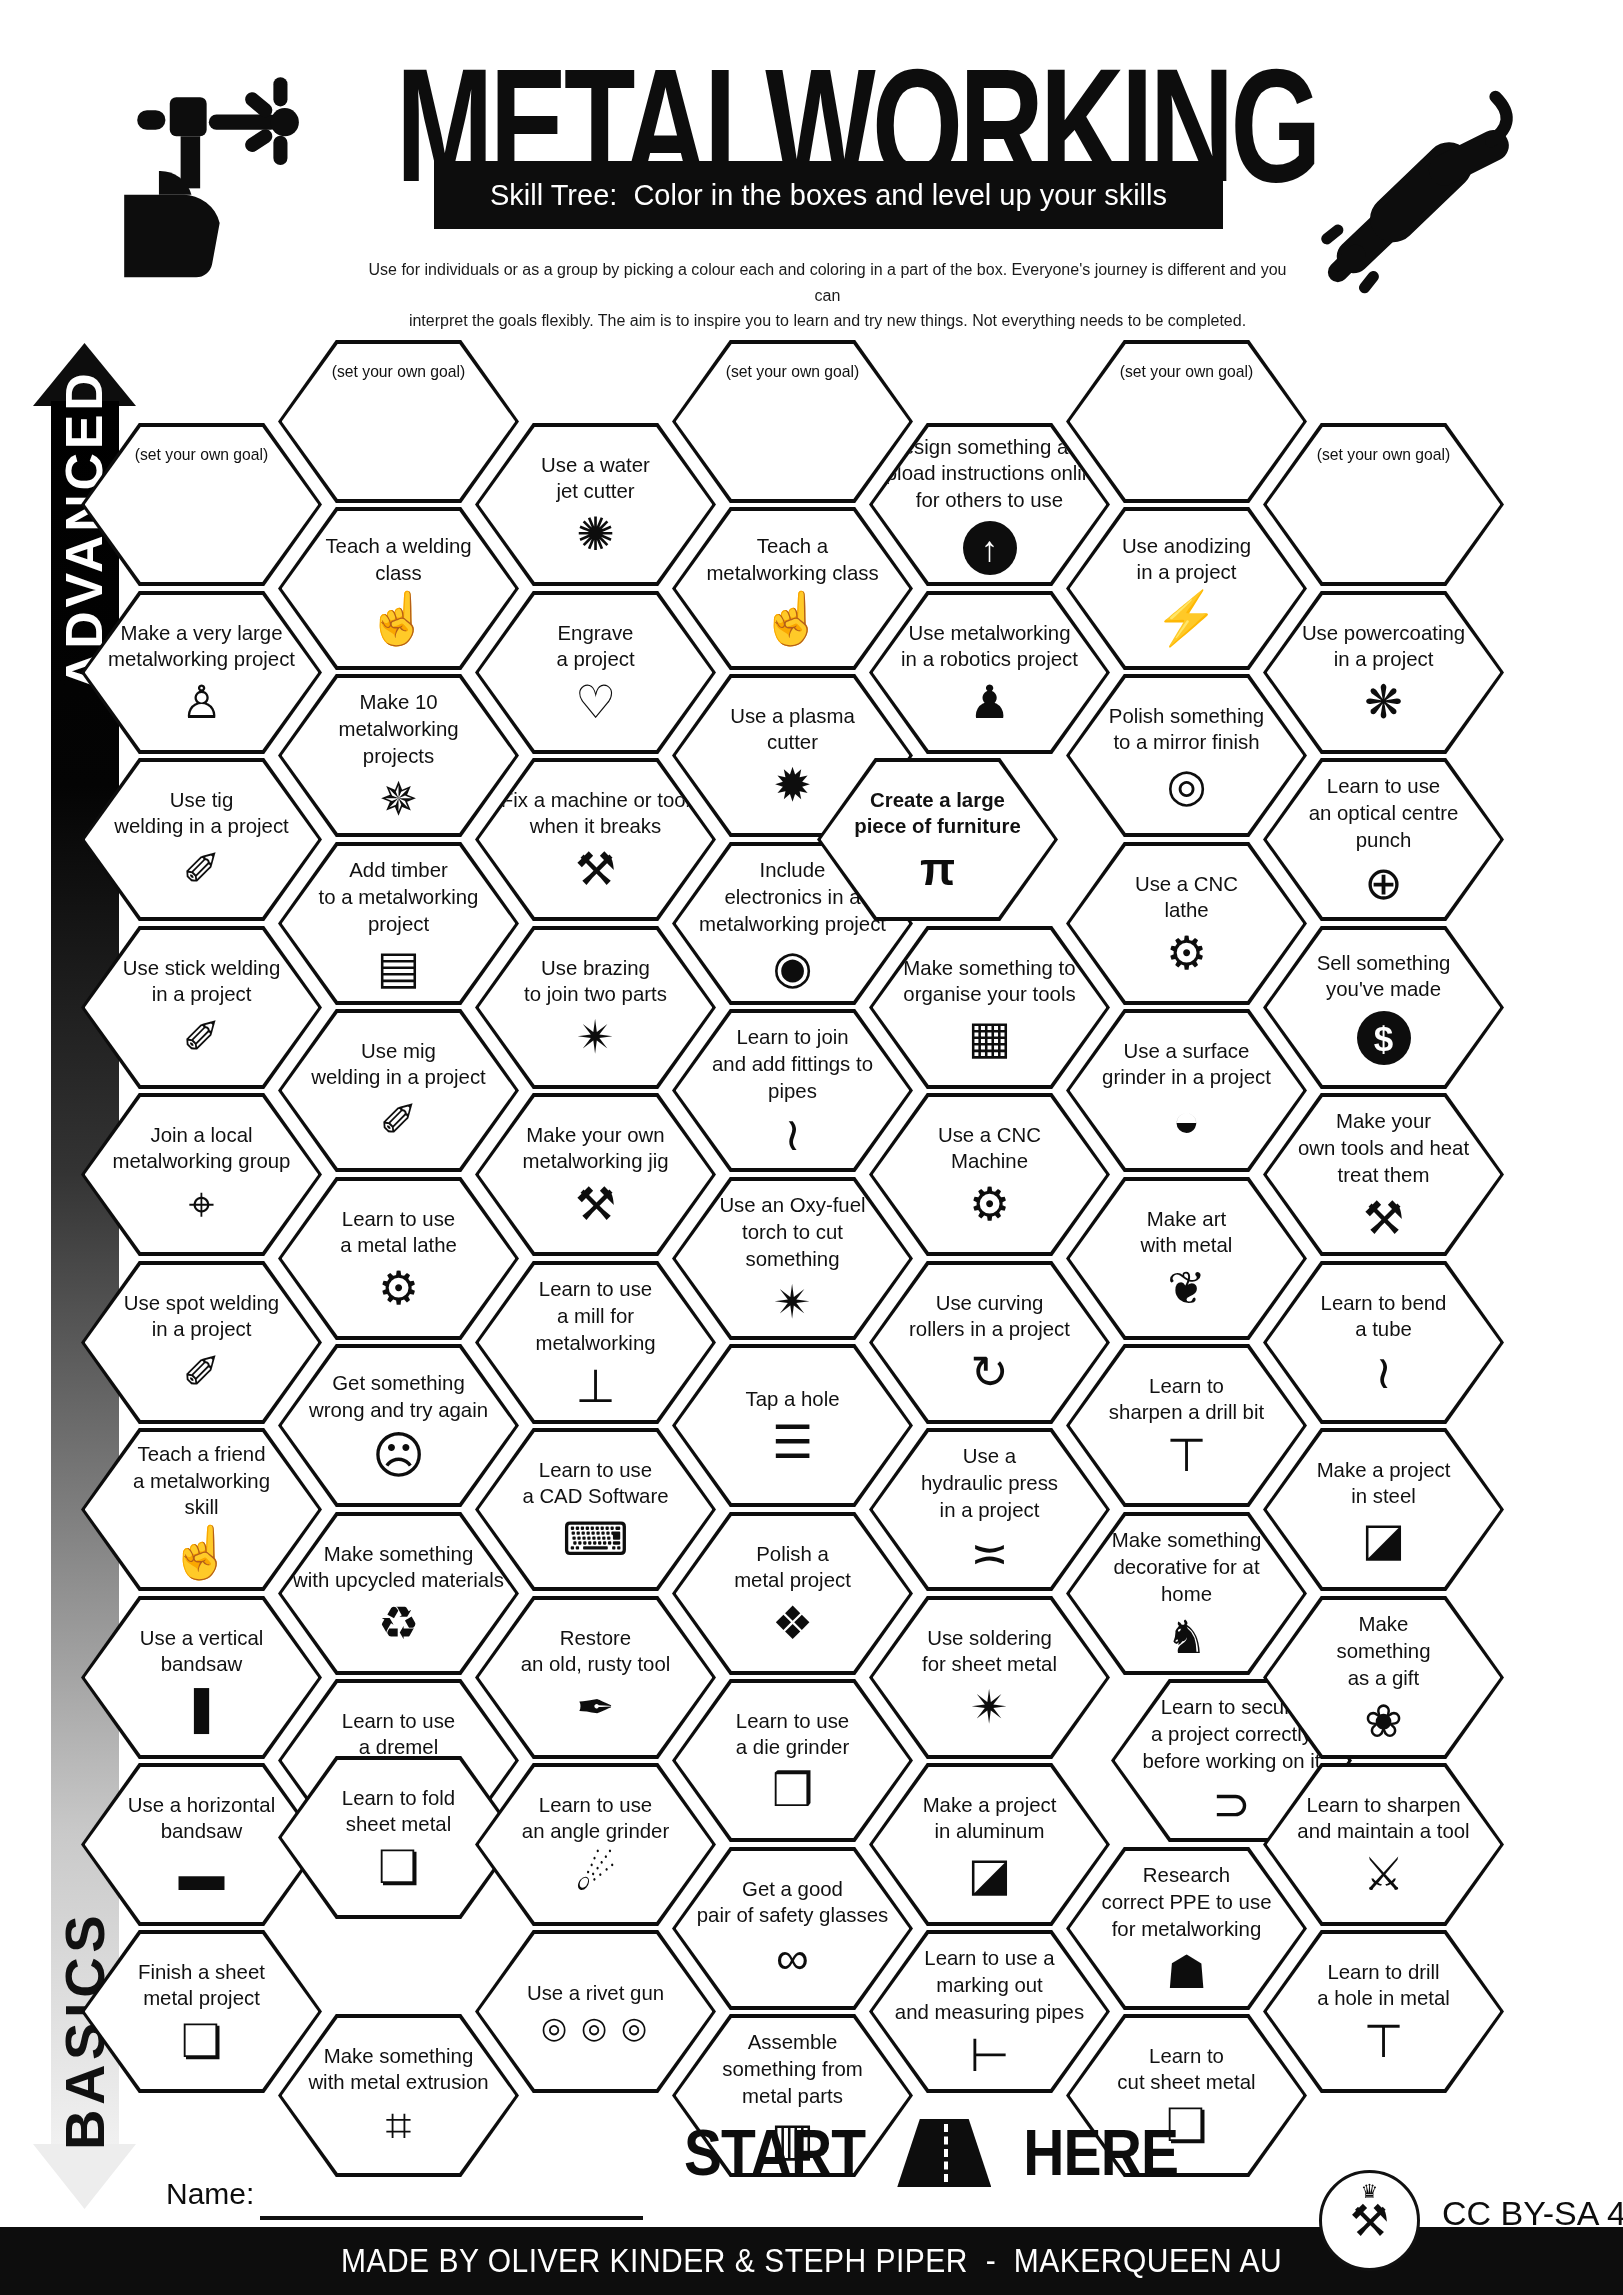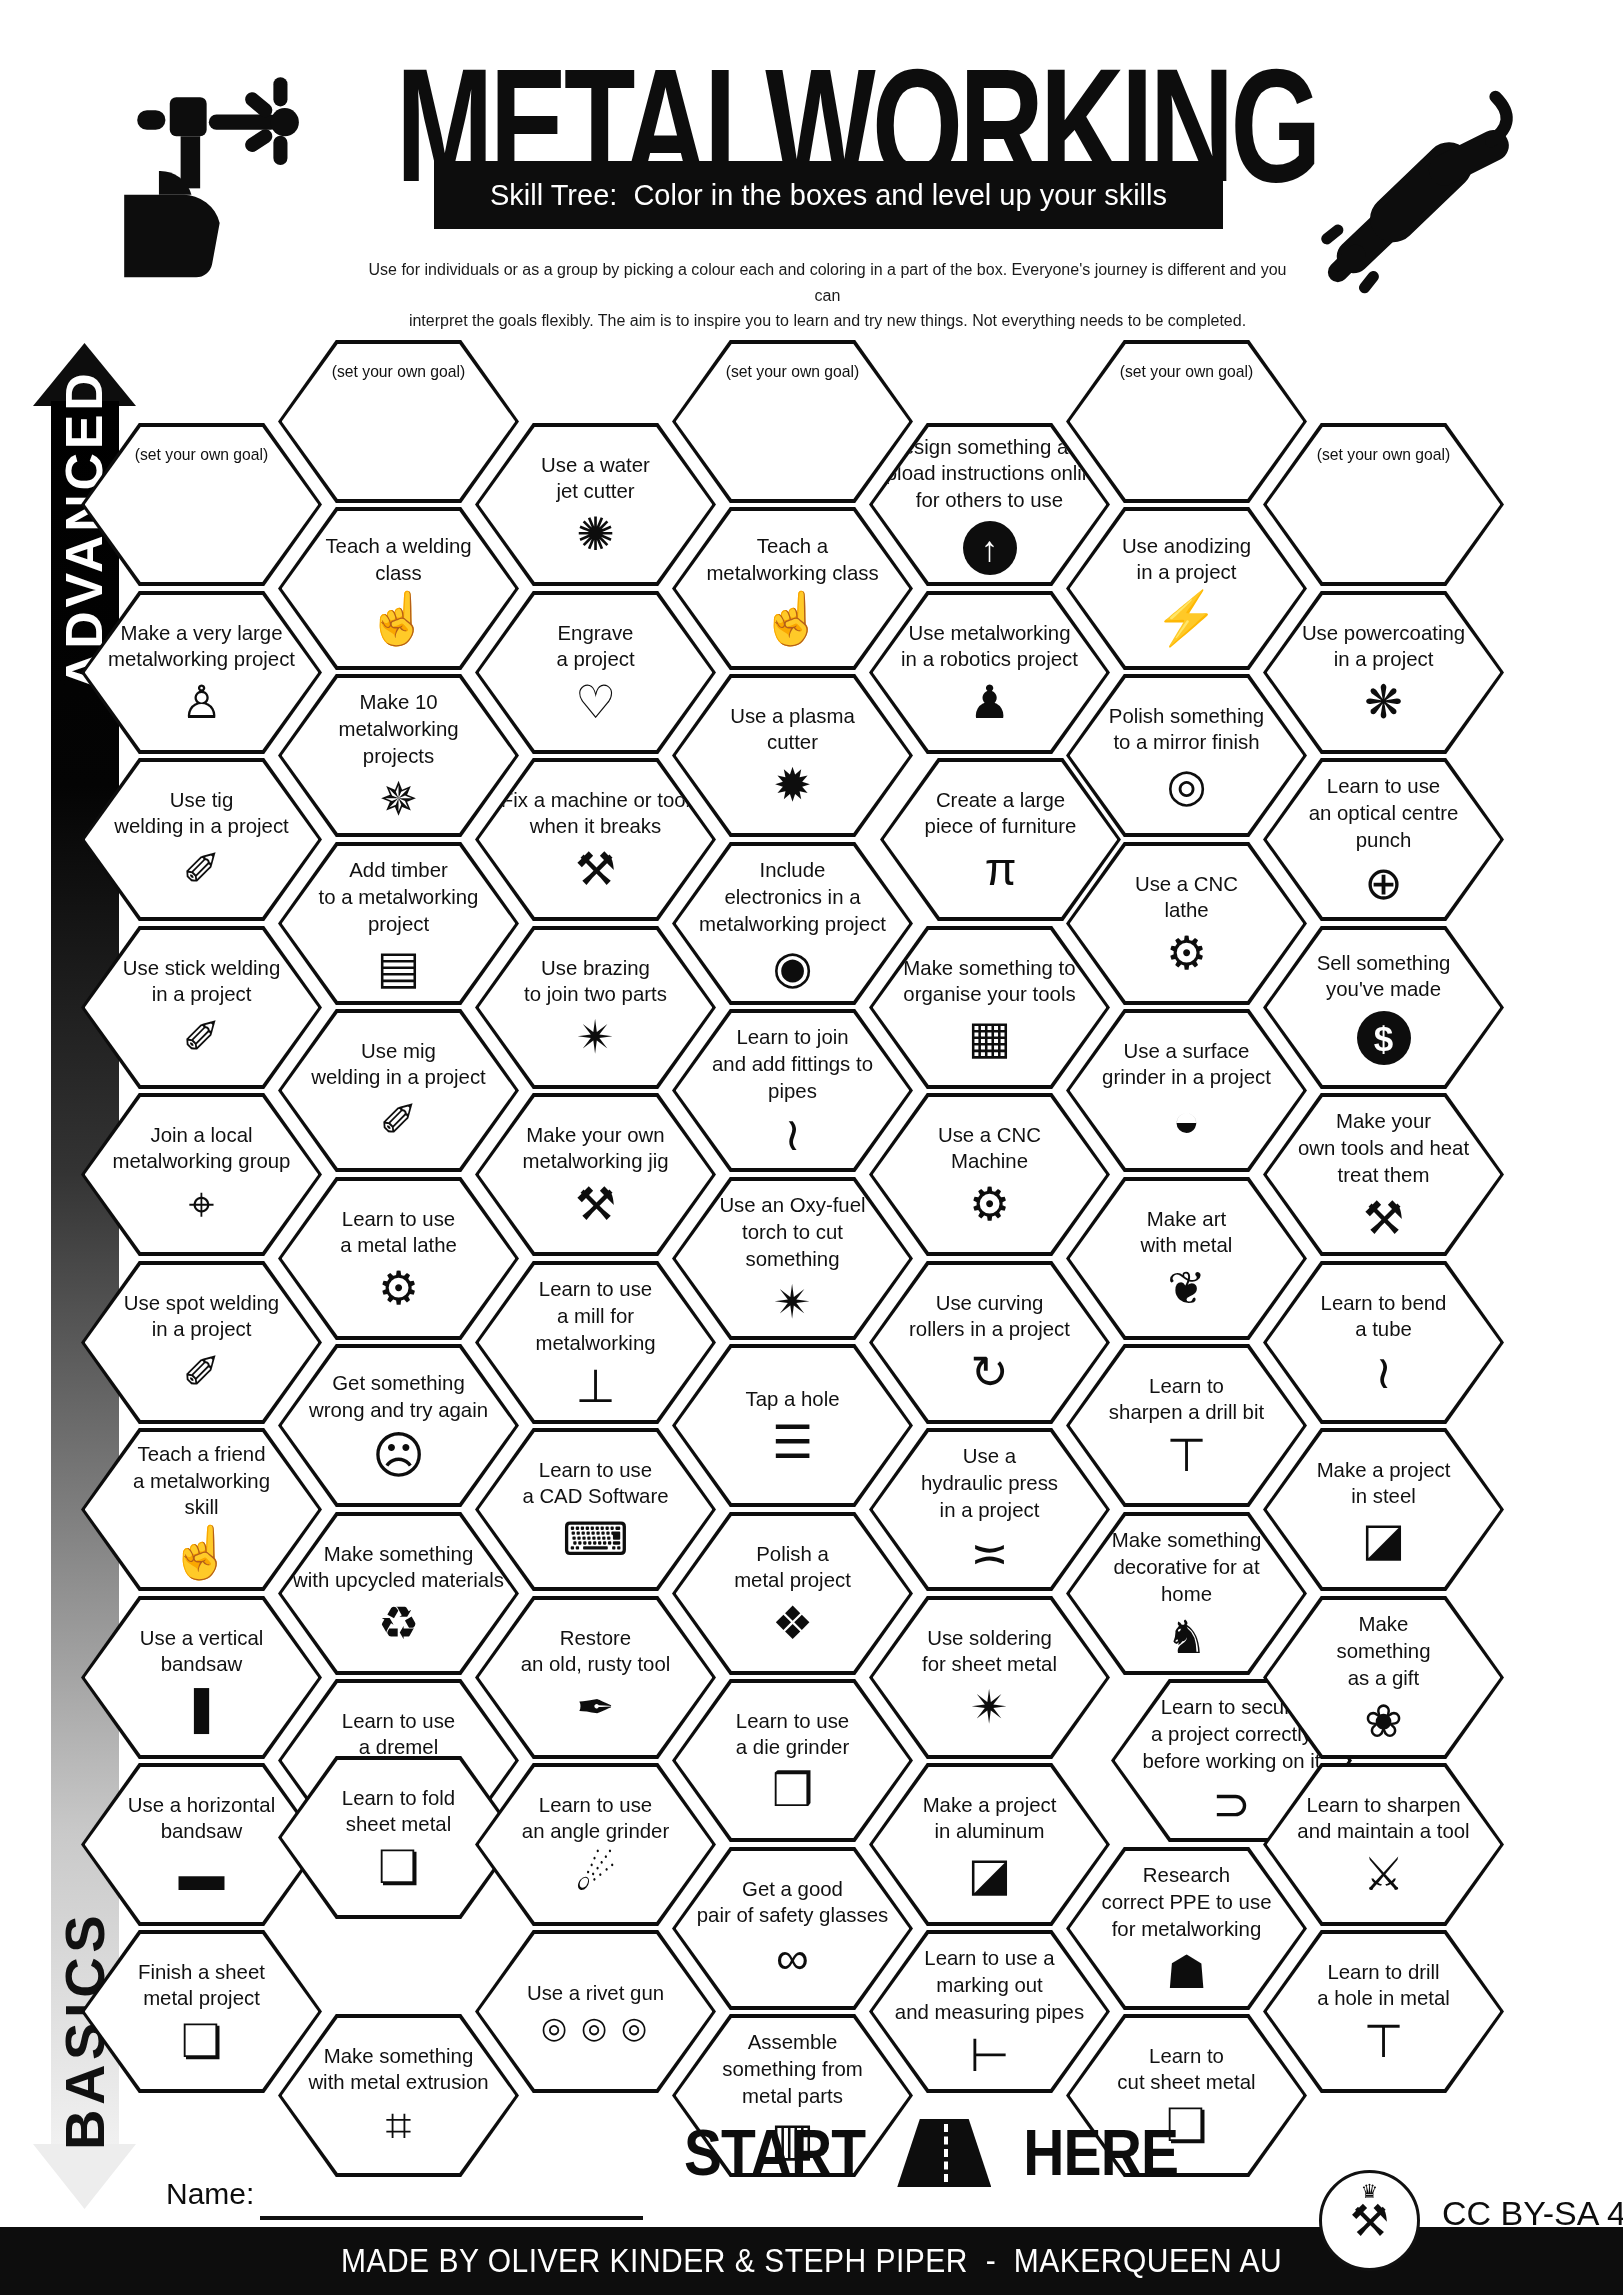--- a/index.html
+++ b/index.html
@@ -453,21 +453,21 @@
           <div class="hex-icon" data-icon="upload-icon">↑</div>
         </div>
       </div>
       <div class="hex" style="left: 869px; top: 591px;">
         <div class="hex-inner">
           <div class="hex-label">Use metalworking
 in a robotics project</div>
           <div class="hex-icon" data-icon="robot-icon">♟</div>
         </div>
       </div>
-      <div class="hex" style="left: 880px; top: 758px;">
+      <div class="hex" style="left: 817px; top: 758px; font-weight: bold;">
         <div class="hex-inner">
           <div class="hex-label">Create a large
 piece of furniture</div>
           <div class="hex-icon" data-icon="furniture-icon">π</div>
         </div>
       </div>
       <div class="hex" style="left: 869px; top: 926px;">
         <div class="hex-inner">
           <div class="hex-label">Make something to
 organise your tools</div>

